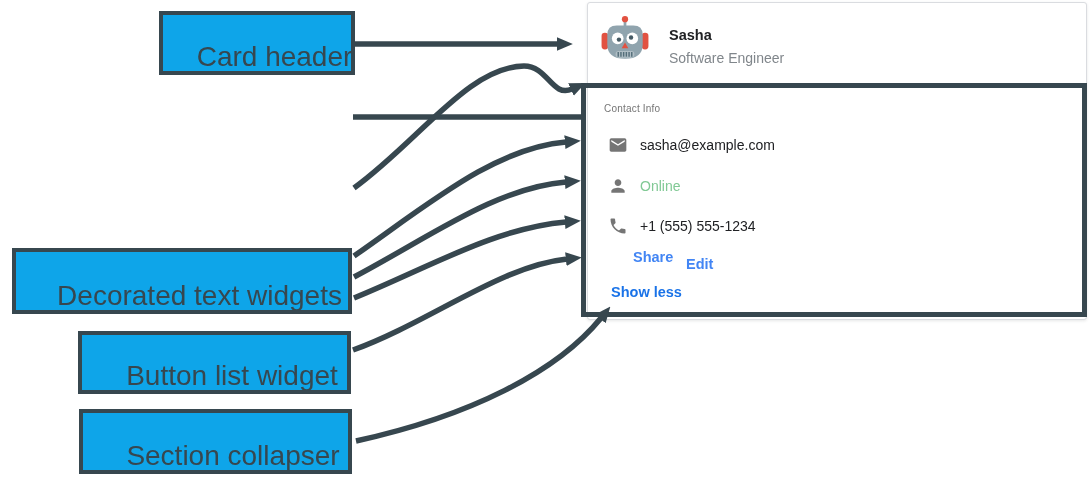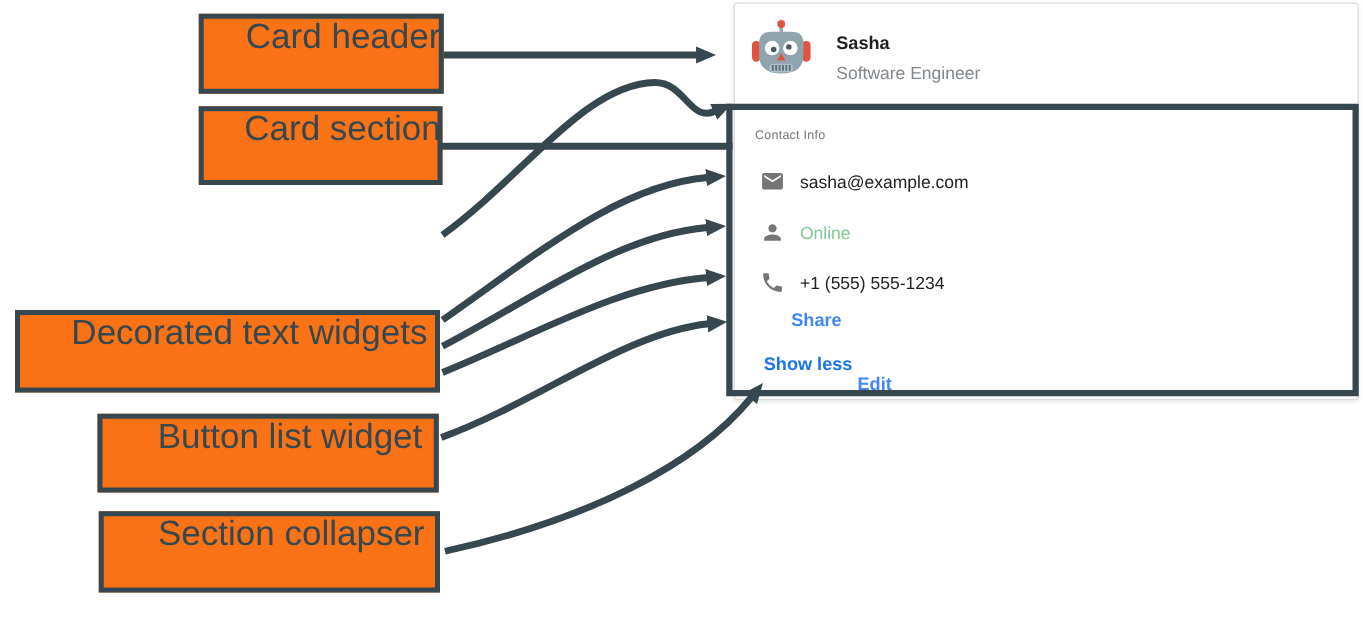--- a/index.html
+++ b/index.html
@@ -15,66 +15,63 @@
   }
   *{margin:0;padding:0;box-sizing:border-box;}
   html,body{background:#ffffff;}
   body{font-family:"Liberation Sans", sans-serif;}
   .canvas{position:relative;width:1090px;height:494px;background:#ffffff;overflow:hidden;}
 
   
   .label-box{
     position:absolute;
     border:4px solid var(--slate);
-    background:#f97316;
+    background:#0ea5e9;
     color:var(--slate);
-    display:flex;align-items:flex-start;justify-content:center;
+    display:flex;align-items:flex-end;justify-content:center;
     font-size:28px;line-height:1;white-space:nowrap;padding-left:35px;
   }
 
   
   .card{
     position:absolute;left:587px;top:2px;width:500px;height:318px;
     background:#ffffff;border:1px solid var(--card-border);border-radius:3px;
     box-shadow:0 1px 3px rgba(60,64,67,.12);
   }
   .avatar{position:absolute;left:12px;top:12px;width:50px;height:50px;}
   .card-name{position:absolute;left:81px;top:24px;font-size:14.5px;font-weight:700;color:var(--dark);}
   .card-subtitle{position:absolute;left:81px;top:47px;font-size:14px;color:var(--sub);}
   .section-title{position:absolute;left:16px;top:100px;font-size:10px;font-weight:400;color:var(--muted);letter-spacing:.2px;}
   .row{position:absolute;left:20px;display:flex;align-items:center;gap:12px;height:20px;}
   .row .txt{font-size:14px;color:var(--dark);white-space:nowrap;}
   .row.online .txt{color:var(--green);}
   .row-icon{width:20px;height:20px;flex:0 0 20px;}
   .btn{background:none;border:none;cursor:pointer;font-family:"Liberation Sans",sans-serif;
        font-size:14.5px;font-weight:700;color:var(--blue);position:absolute;padding:0;white-space:nowrap;}
   .btn.share{left:20px;top:246px;margin-left:25px;}
-  .btn.edit{left:98px;top:253px;margin-top:44px;}
+  .btn.edit{left:98px;top:253px;}
   .btn.showless{left:23px;top:281px;color:var(--blue-deep);}
 
   
   .section-outline{
     position:absolute;left:581px;top:83px;width:506px;height:234px;
     border:5px solid var(--slate);background:transparent;
   }
 
   .arrows{position:absolute;left:0;top:0;width:1090px;height:494px;pointer-events:none;}
   .arrows path.line{fill:none;stroke:var(--slate);stroke-width:5.5px;}
   .arrows .head{fill:var(--slate);}
 </style>
 </head>
 <body>
 
 <div class="canvas">
 
   <div class="label-box" style="left:159px;top:11px;width:196px;height:64px">
     <span>Card header</span>
-  </div>
-  <div class="label-box" style="left:159px;top:85px;width:195px;height:63px">
-    <span>Card section</span>
   </div>
   <div class="label-box" style="left:12px;top:248px;width:340px;height:66px">
     <span>Decorated text widgets</span>
   </div>
   <div class="label-box" style="left:79px;top:409px;width:273px;height:65px">
     <span>Section collapser</span>
   </div>
   <div class="label-box" style="left:78px;top:331px;width:273px;height:63px">
     <span>Button list widget</span>
   </div>

